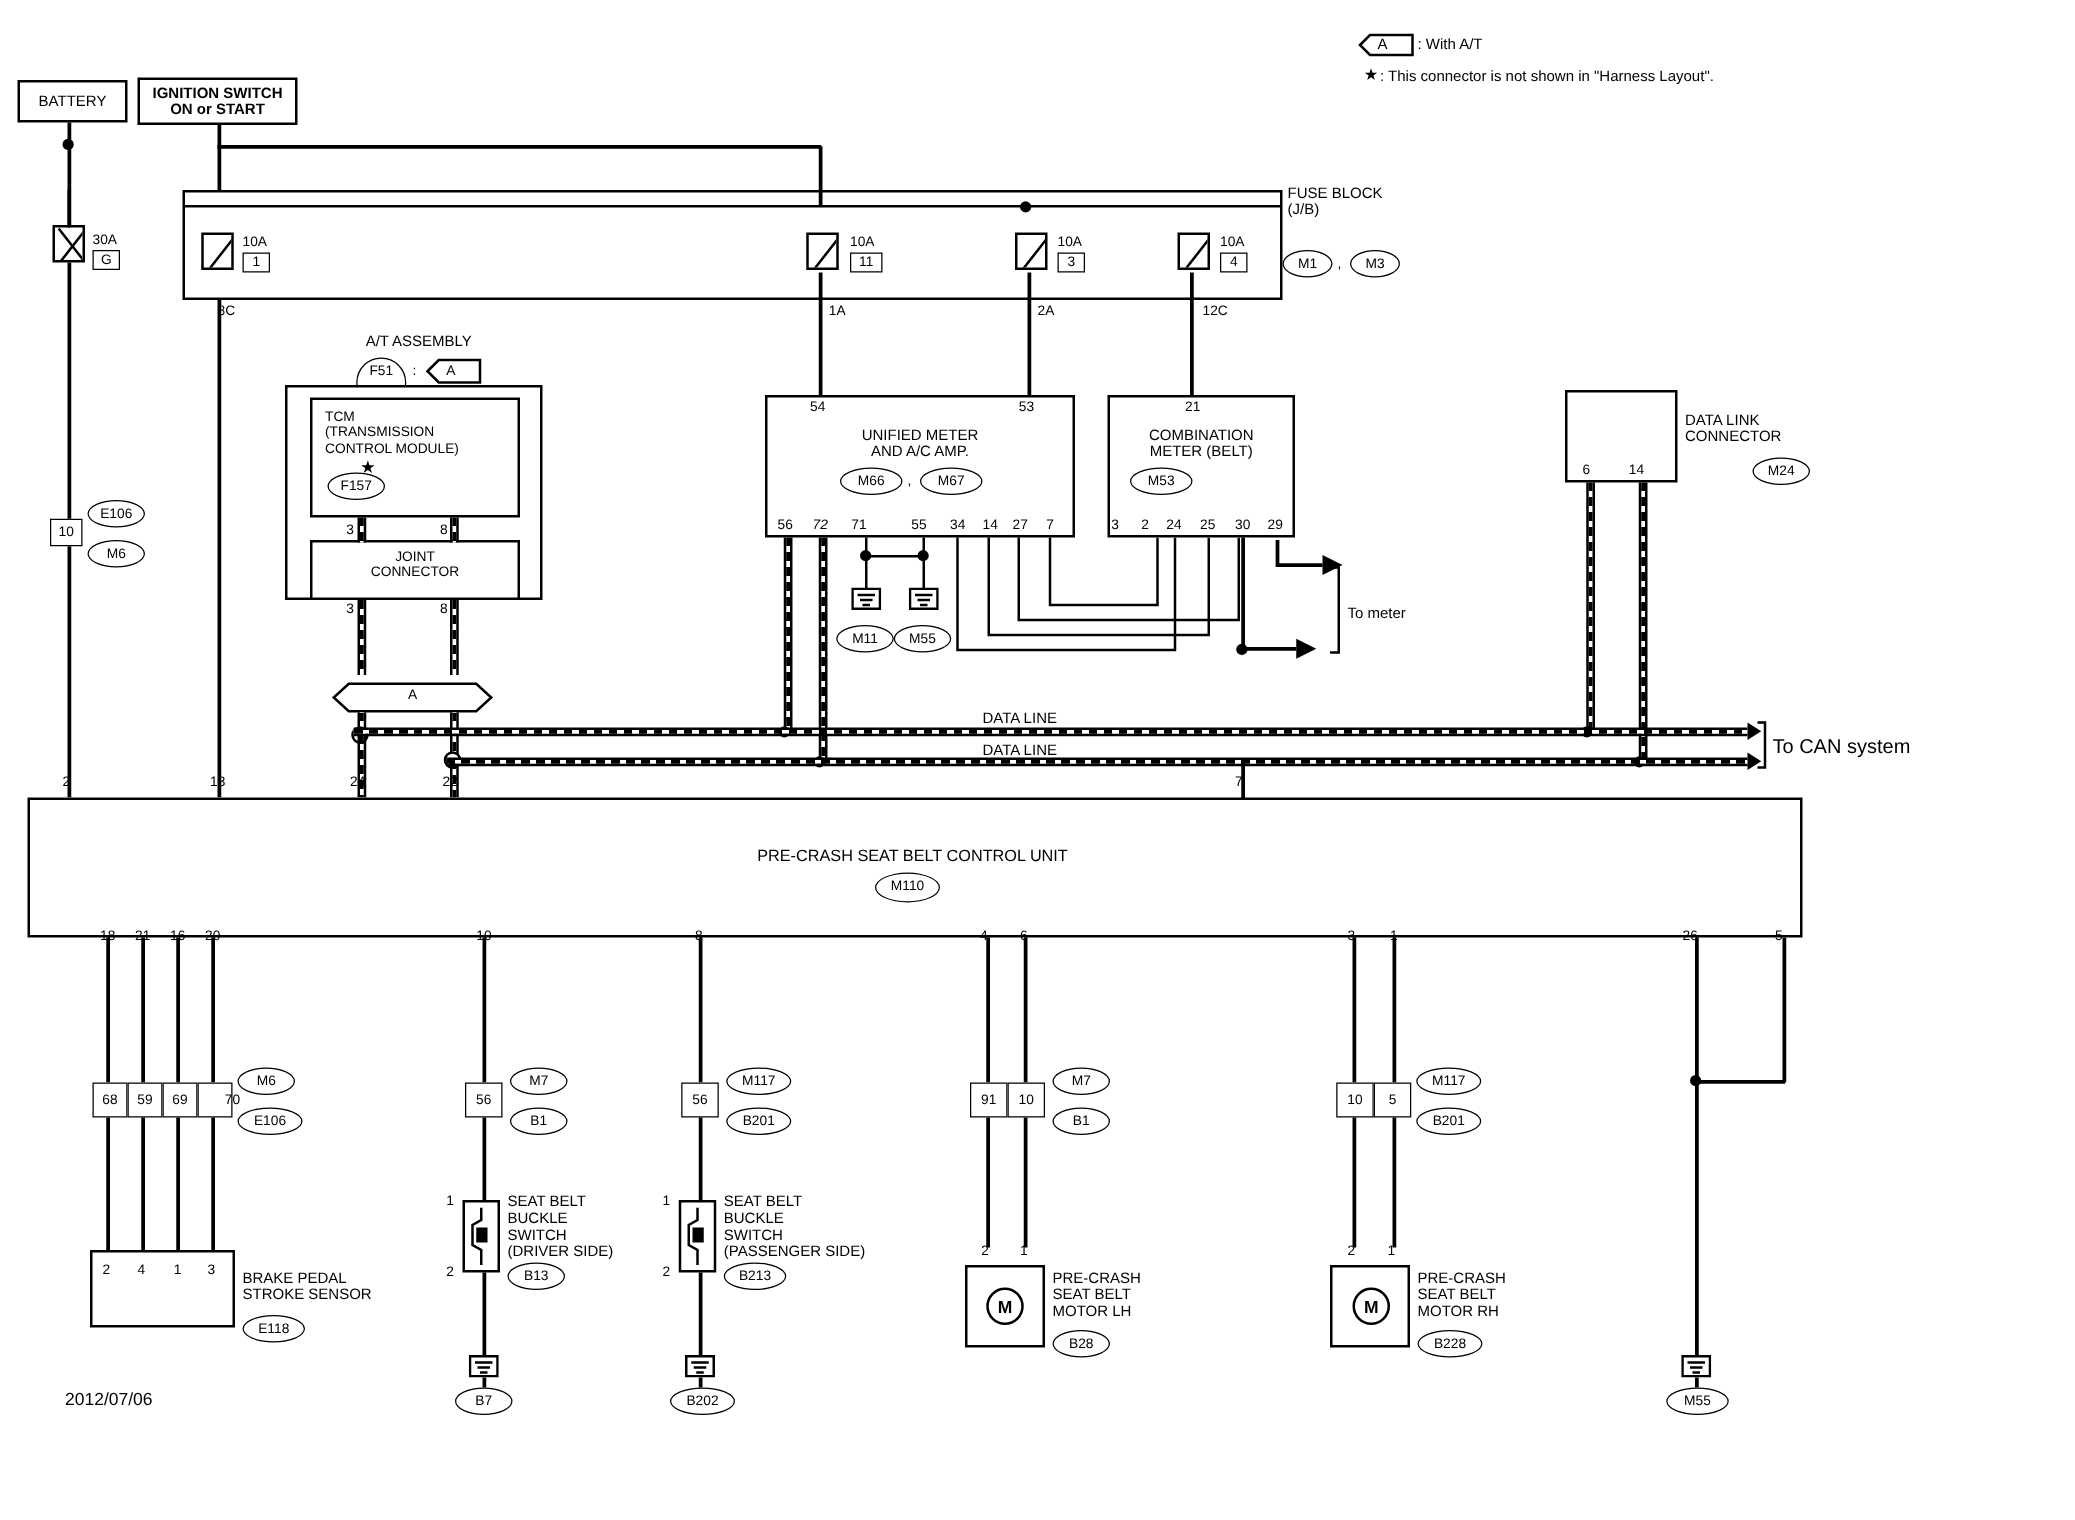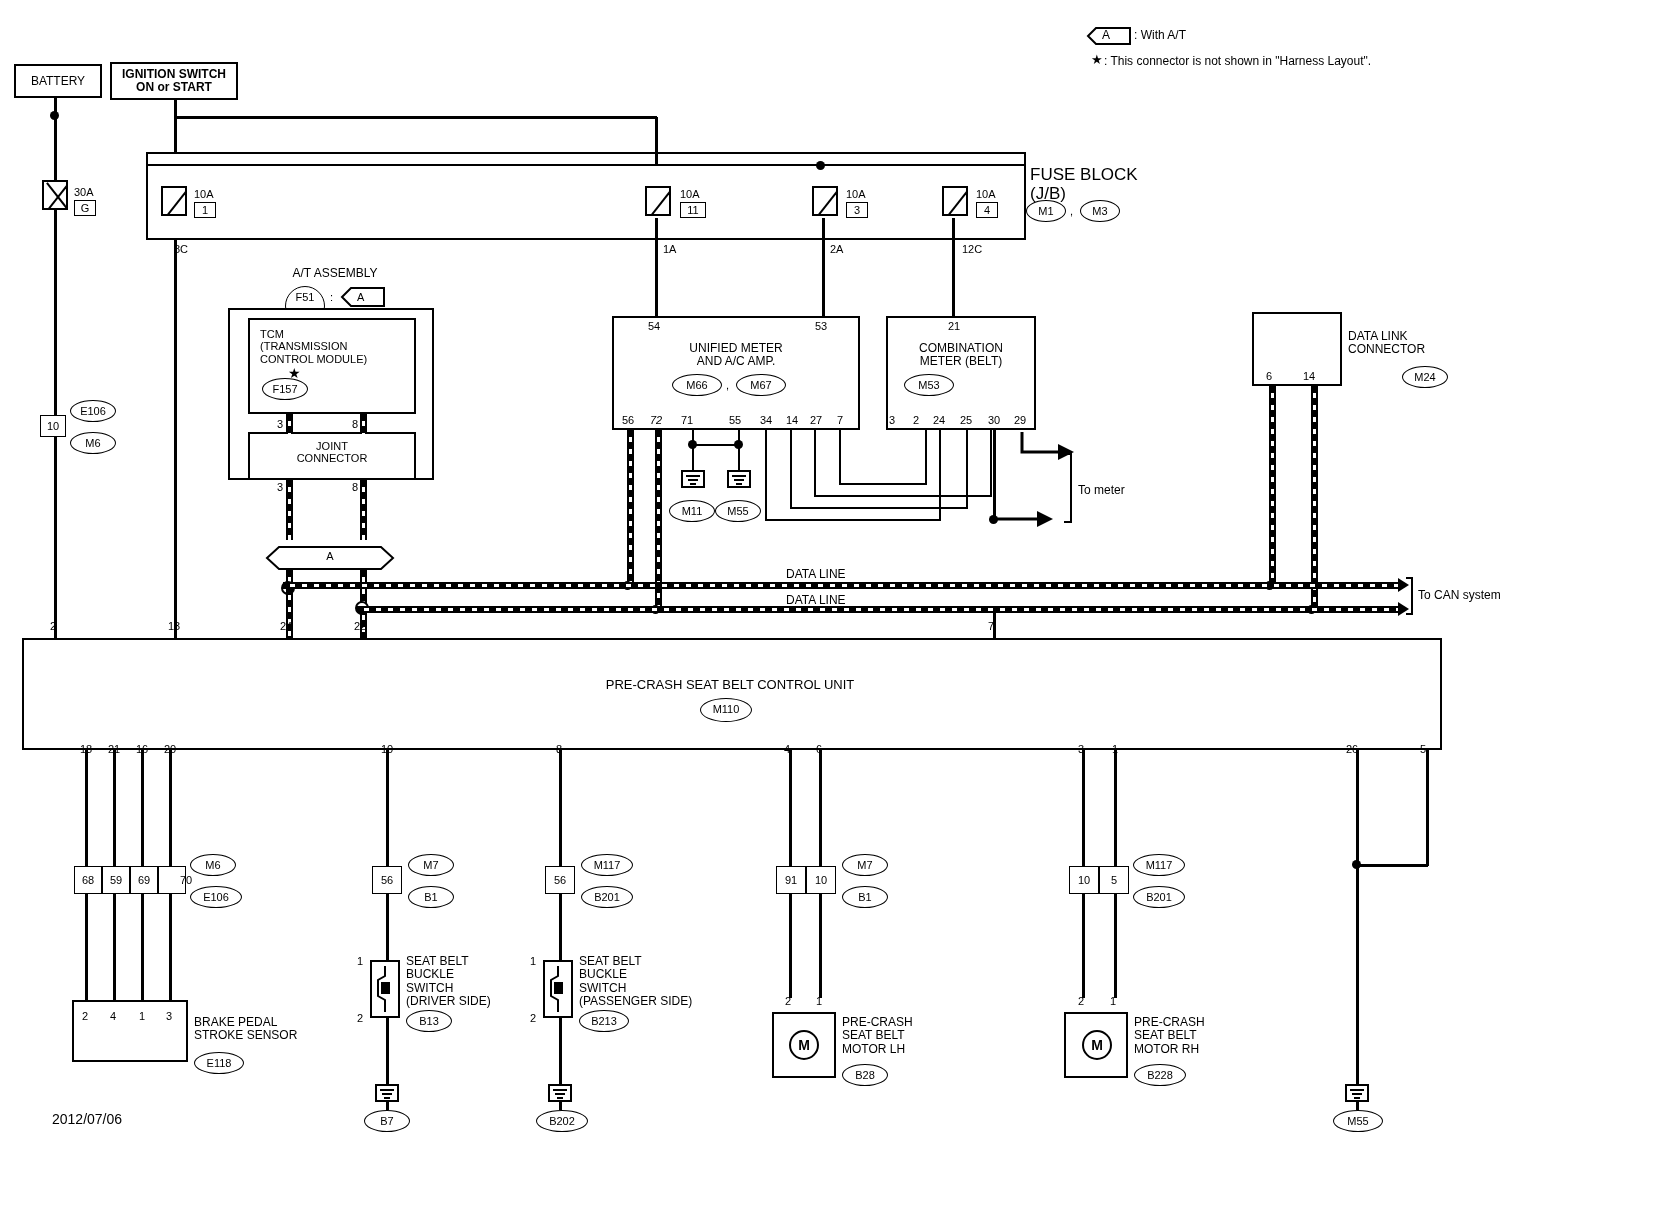--- a/index.html
+++ b/index.html
@@ -70,21 +70,21 @@
 
   <div class="pin" style="left:40px;top:415px;width:26px;height:22px;line-height:20px;">10</div>
   <div class="oval" style="left:70px;top:400px;width:46px;height:22px;line-height:20px;">E106</div>
   <div class="oval" style="left:70px;top:432px;width:46px;height:22px;line-height:20px;">M6</div>
 
   <div class="vl3" style="left:174px;top:100px;height:538px;"></div>
   <div class="dot" style="left:170px;top:161px;"></div>
 
   <div class="box" style="left:146px;top:152px;width:880px;height:88px;"></div>
   <div class="hl" style="left:148px;top:164px;width:876px;"></div>
-  <div class="t" style="left:1030px;top:165px;font-size:17px;">FUSE BLOCK
+  <div class="t" style="left:1030px;top:148px;font-size:12px;">FUSE BLOCK
 (J/B)</div>
   <div class="oval" style="left:1026px;top:200px;width:40px;height:22px;line-height:20px;">M1</div>
   <div class="t" style="left:1070px;top:205px;">,</div>
   <div class="oval" style="left:1080px;top:200px;width:40px;height:22px;line-height:20px;">M3</div>
 
   <div class="fuse" style="left:161px;top:186px;"></div>
   <div class="t" style="left:194px;top:188px;">10A</div>
   <div class="boxthin" style="left:194px;top:202px;width:22px;height:16px;"></div>
   <div class="t c" style="left:194px;top:204px;width:22px;">1</div>
   <div class="t" style="left:174px;top:243px;">8C</div>
@@ -269,21 +269,21 @@
   <div class="dash-h" style="left:357px;top:606px;width:1041px;"></div>
   <div class="t" style="left:786px;top:568px;font-size:12px;">DATA LINE</div>
   <div class="t" style="left:786px;top:594px;font-size:12px;">DATA LINE</div>
   <div class="arrow" style="left:1398px;top:578px;"></div>
   <div class="arrow" style="left:1398px;top:602px;"></div>
   <div class="abs" style="left:1404px;top:576px;width:10px;height:40px;">
     <svg width="10" height="40" viewBox="0 0 10 40">
         <polyline points="2,2 8,2 8,38 2,38" fill="none" stroke="#000" stroke-width="2"></polyline>
       </svg>
   </div>
-  <div class="t" style="left:1418px;top:589px;font-size:12px;text-align:center;">To CAN system</div>
+  <div class="t" style="left:1418px;top:589px;font-size:16px;text-align:center;">To CAN system</div>
 
   <div class="box" style="left:22px;top:638px;width:1420px;height:112px;"></div>
   <div class="t c" style="left:400px;top:678px;width:660px;font-size:13px;">PRE-CRASH SEAT BELT CONTROL UNIT</div>
   <div class="oval" style="left:700px;top:698px;width:52px;height:24px;line-height:21px;">M110</div>
 
   <div class="t" style="left:50px;top:620px;">2</div>
   <div class="t" style="left:168px;top:620px;">13</div>
   <div class="t" style="left:280px;top:620px;">24</div>
   <div class="t" style="left:354px;top:620px;">22</div>
   <div class="t" style="left:988px;top:620px;">7</div>

